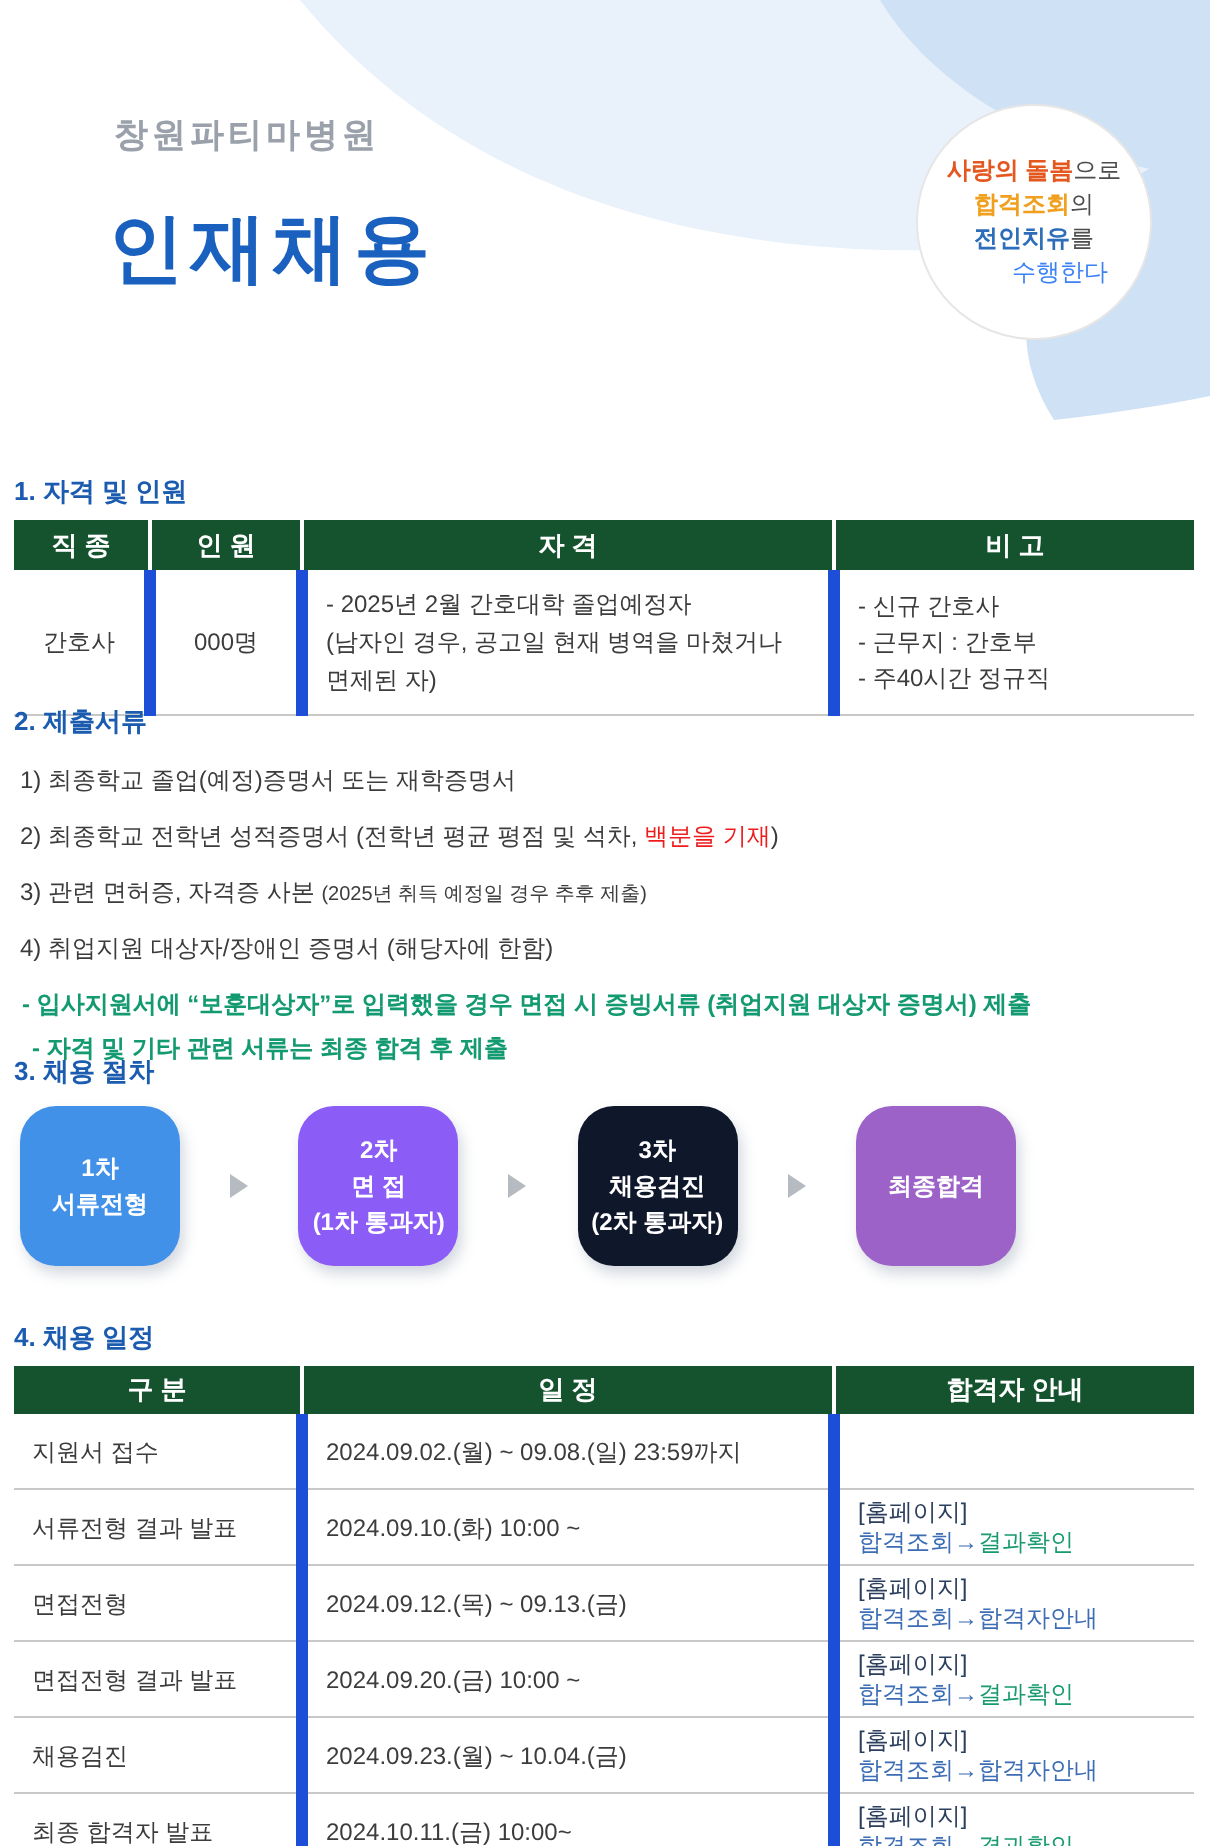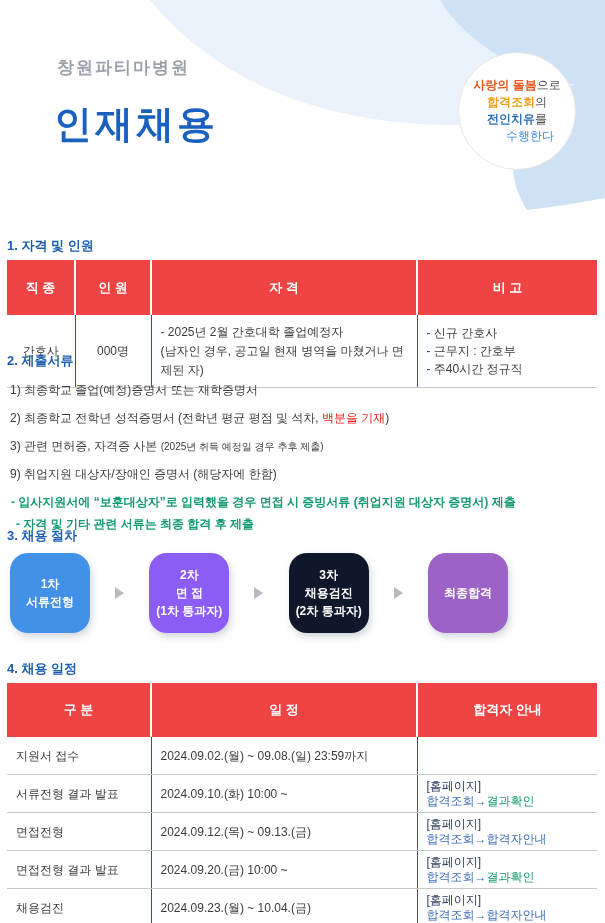--- a/index.html
+++ b/index.html
@@ -36,27 +36,27 @@
   .badge .b4{color:#3b82f6;padding-left:26px;}
 
   
   .section{position:absolute;left:0;width:605px;padding:0 7px;box-sizing:border-box;}
   .sec-title{font-size:13px;font-weight:800;color:#1b5cb0;}
   .he:empty{display:none;}
 
   
   table{border-collapse:collapse;width:590px;table-layout:fixed;}
   th{
-    background:#ef4444;color:#ffffff;font-size:13px;font-weight:700;
-    height:25px;border-left:2px solid #ffffff;padding:15px;
+    background:#14532d;color:#ffffff;font-size:13px;font-weight:700;
+    height:25px;border-left:2px solid #ffffff;padding:0;
   }
   th:first-child{border-left:none;}
   td{
     font-size:12px;color:#3c3c3c;vertical-align:middle;
-    border-bottom:1px solid #c8c8c8;border-left:1px solid #1d4ed8;
+    border-bottom:1px solid #c8c8c8;border-left:6px solid #1d4ed8;
     padding:4px 9px;line-height:16px;
   }
   td:first-child{border-left:none;}
 
   #sec1{top:208px;margin-top:29px;}
   #sec1 .sec-title{margin-bottom:5px;}
   #sec1 td{height:64px;}
   .cell-center{text-align:center;}
   #sec1 .qual-line{line-height:19px;}
   #sec1 .note-line{line-height:18px;}
@@ -161,21 +161,21 @@
         </tr>
       </tbody>
     </table>
   </div>
 
   <div class="section" id="sec2">
     <div class="sec-title">2. 제출서류</div>
     <div class="doc-item">1) 최종학교 졸업(예정)증명서 또는 재학증명서</div>
     <div class="doc-item"><span class="he">2) 최종학교 전학년 성적증명서 (전학년 평균 평점 및 석차, </span><span class="red he">백분을 기재</span><span class="he">)</span></div>
     <div class="doc-item"><span class="he">3) 관련 면허증, 자격증 사본 </span><span class="small he">(2025년 취득 예정일 경우 추후 제출)</span></div>
-    <div class="doc-item">9) 취업지원 대상자/장애인 증명서 (해당자에 한함)</div>
+    <div class="doc-item">4) 취업지원 대상자/장애인 증명서 (해당자에 한함)</div>
     <div class="doc-note">- 입사지원서에 “보훈대상자”로 입력했을 경우 면접 시 증빙서류 (취업지원 대상자 증명서) 제출</div>
     <div class="doc-note indent">- 자격 및 기타 관련 서류는 최종 합격 후 제출</div>
   </div>
 
   <div class="section" id="sec3">
     <div class="sec-title">3. 채용 절차</div>
     <div class="flow">
       <div class="step step-1">
         <span class="he">1차</span>
         <span class="he">서류전형</span>

